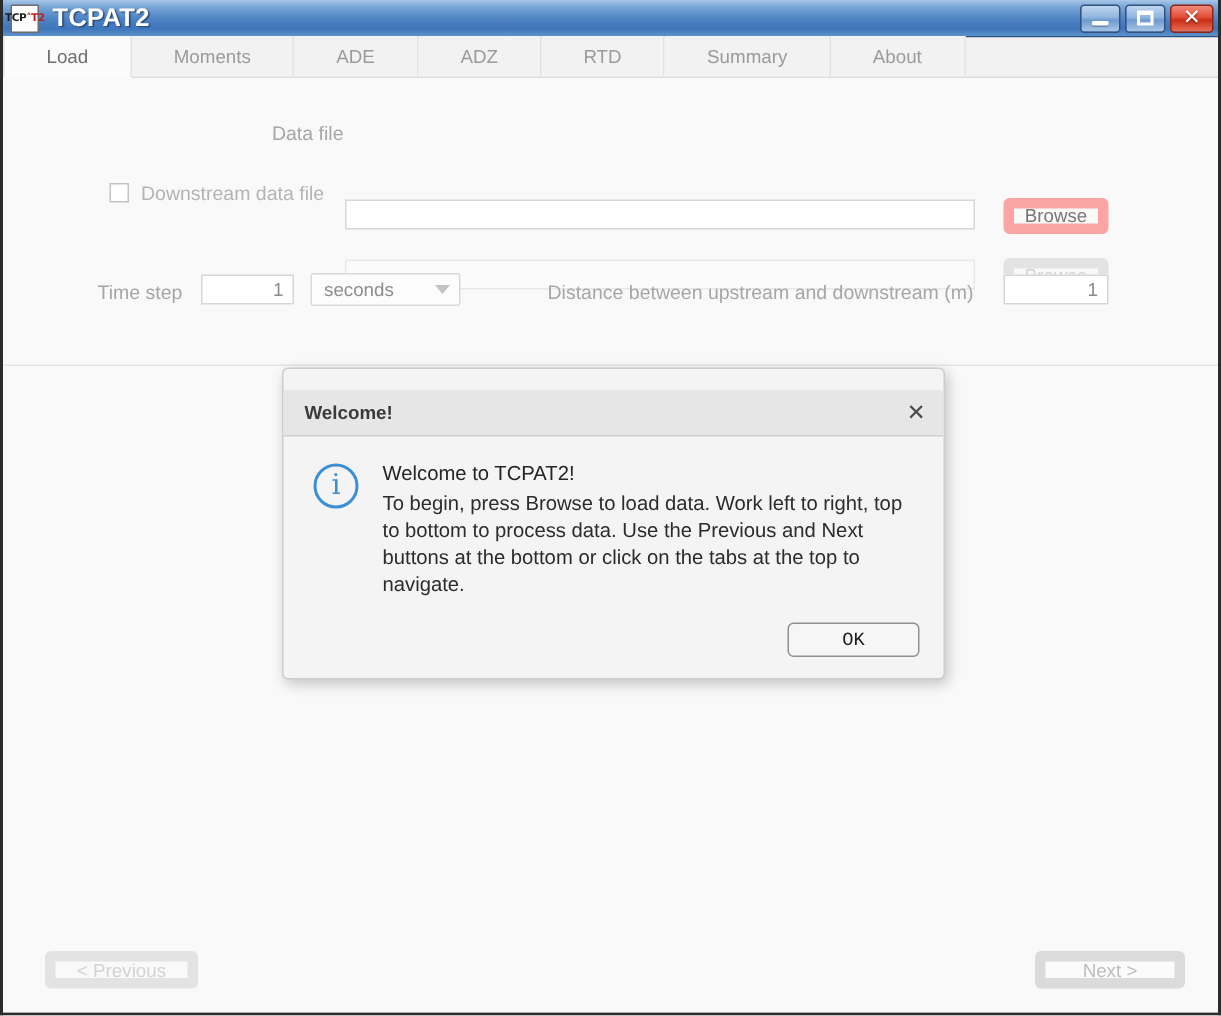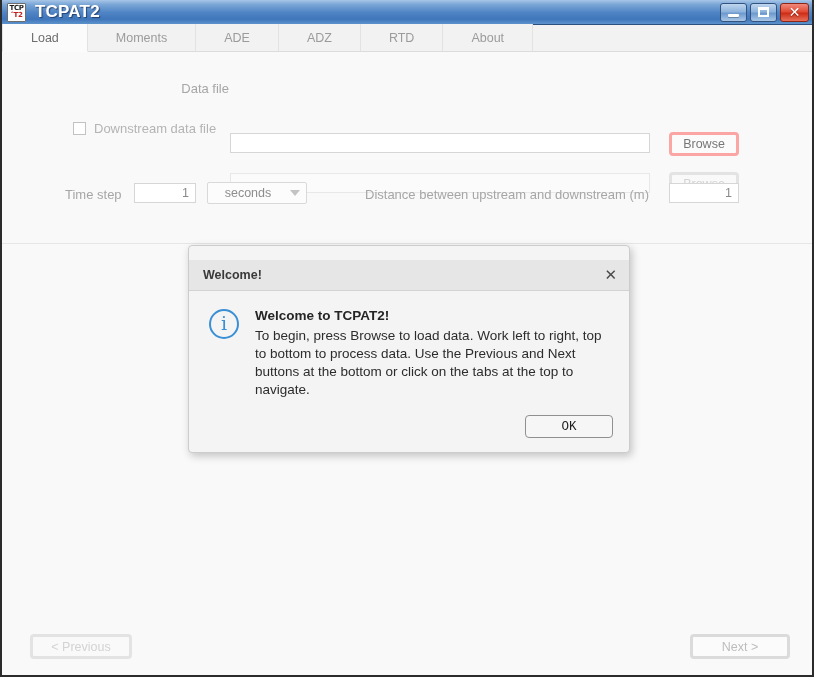--- a/index.html
+++ b/index.html
@@ -39,21 +39,20 @@
     box-sizing: border-box;
   }
   #app-icon {
     width: 17px;
     height: 17px;
     margin-left: 7px;
     background: #fdfdfd;
     border: 1px solid #6d6d6d;
     border-radius: 1px;
     display: flex;
-    flex-direction: column;
     align-items: center;
     justify-content: center;
     line-height: 1;
     flex: none;
   }
   #app-icon .ic-top {
     font-size: 7px;
     font-weight: bold;
     color: #1d1d1d;
     letter-spacing: -0.3px;
@@ -193,21 +192,21 @@
   }
   .text-input.num {
     justify-content: flex-end;
     text-align: right;
   }
 
   .btn {
     height: 24px;
     min-width: 66px;
     padding: 0 12px;
-    border: 3px solid #fca5a5;
+    border: 7px solid #fca5a5;
     border-radius: 4px;
     background: #fbfbfb;
     color: #777777;
     font-size: 12.5px;
     display: flex;
     align-items: center;
     justify-content: center;
     box-sizing: border-box;
     white-space: nowrap;
   }
@@ -233,21 +232,21 @@
     border: 1px solid #d9d9d9;
     background: #fcfcfc;
     border-radius: 2px;
     display: flex;
     align-items: center;
     box-sizing: border-box;
     padding: 0 6px 0 8px;
     font-size: 12.5px;
     color: #8d8d8d;
   }
-  .select .sel-val { flex: 1; text-align: center; }
+  .select .sel-val { flex: 1; }
   .select .caret {
     width: 0; height: 0;
     border-left: 5px solid transparent;
     border-right: 5px solid transparent;
     border-top: 6px solid #c3c3c3;
     margin-left: 10px;
   }
 
   
   #nav-prev { position: absolute; left: 28px; top: 634px; width: 102px; height: 25px; }
@@ -313,21 +312,21 @@
   #info-icon span {
     color: #3b8fd4;
     font-size: 19px;
     font-family: "DejaVu Serif", serif;
     line-height: 1;
     position: relative;
     top: -1px;
   }
   #dialog-heading {
     font-size: 13.5px;
-    font-weight: bold;
+    font-weight: normal;
     color: #252525;
     margin: 0 0 2px 0;
     line-height: 1.35;
   }
   #dialog-message {
     font-size: 13.5px;
     color: #2c2c2c;
     line-height: 1.33;
     margin: 0;
     max-width: 352px;
@@ -375,20 +374,21 @@
       </div>
     </div>
   </div>
 
   <div id="tab-bar">
     <div class="tab active">Load</div>
     <div class="tab">Moments</div>
     <div class="tab">ADE</div>
     <div class="tab">ADZ</div>
     <div class="tab">RTD</div>
+    <div class="tab">Summary</div>
     <div class="tab">About</div>
   </div>
 
   <div id="form-panel">
 
     <div class="row" style="left:160px; top:29px;">
       <div class="field-label" style="width:67px; text-align:right;">Data file</div>
     </div>
     <div class="text-input" style="position:absolute; left:228px; top:81px; width:420px;" title=""></div>
     <div class="btn" style="position:absolute; left:667px; top:80px; width:70px;">Browse</div>

